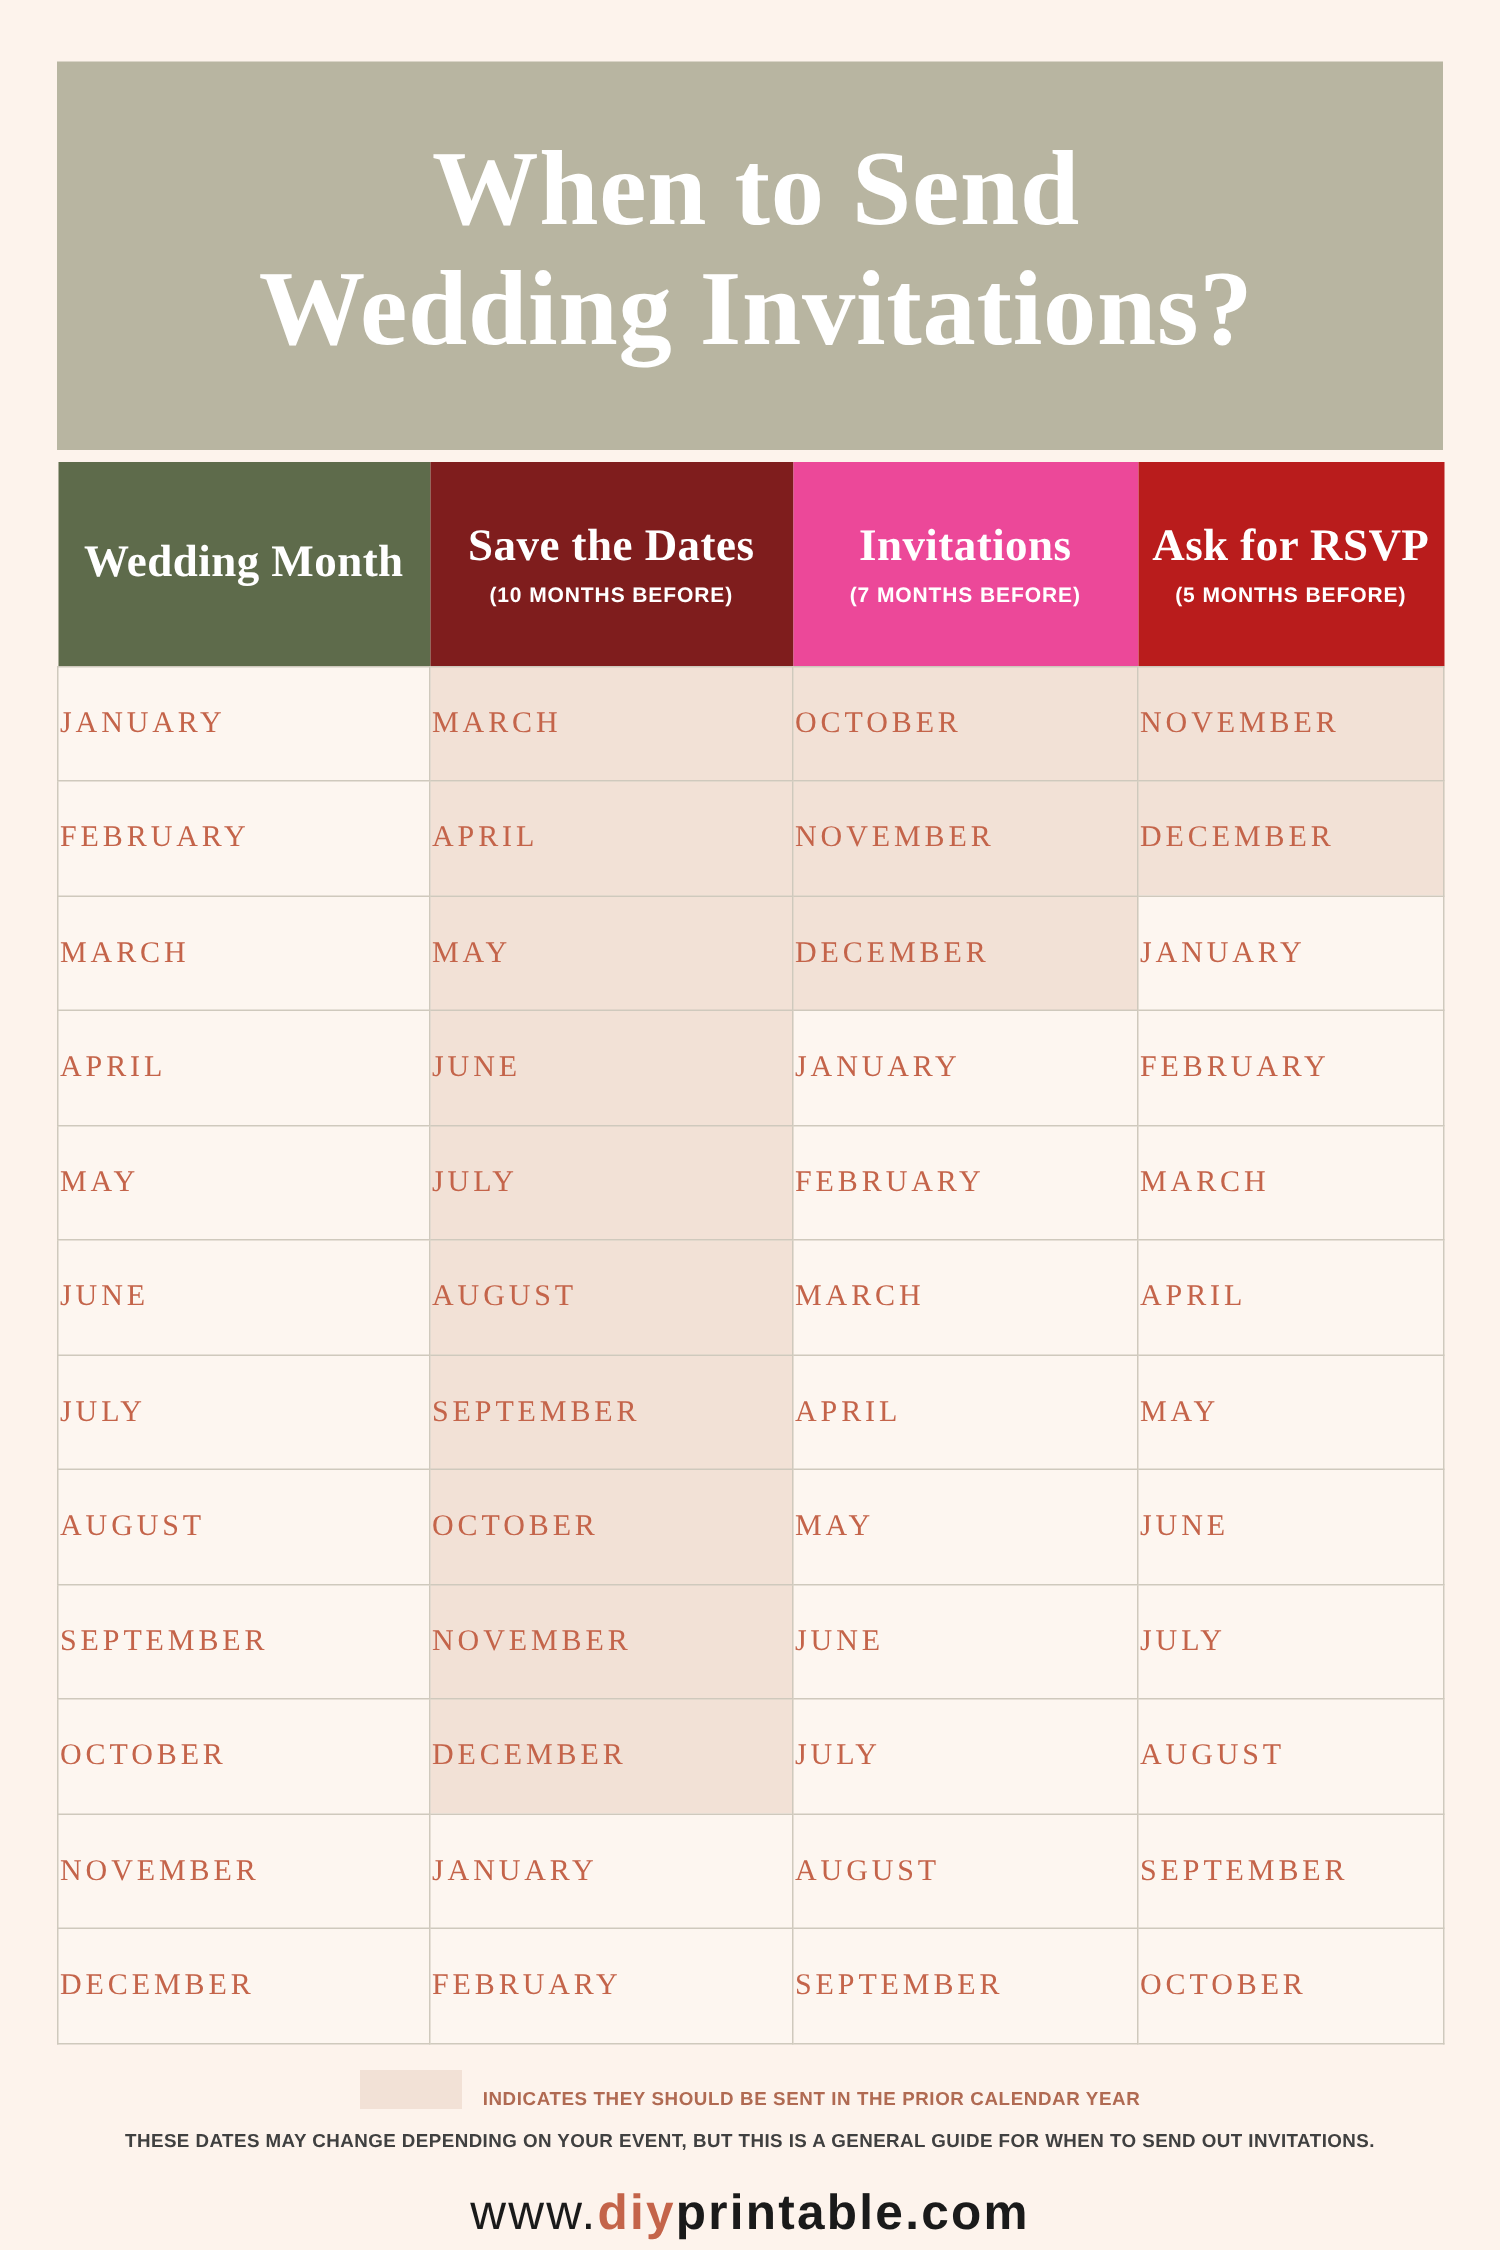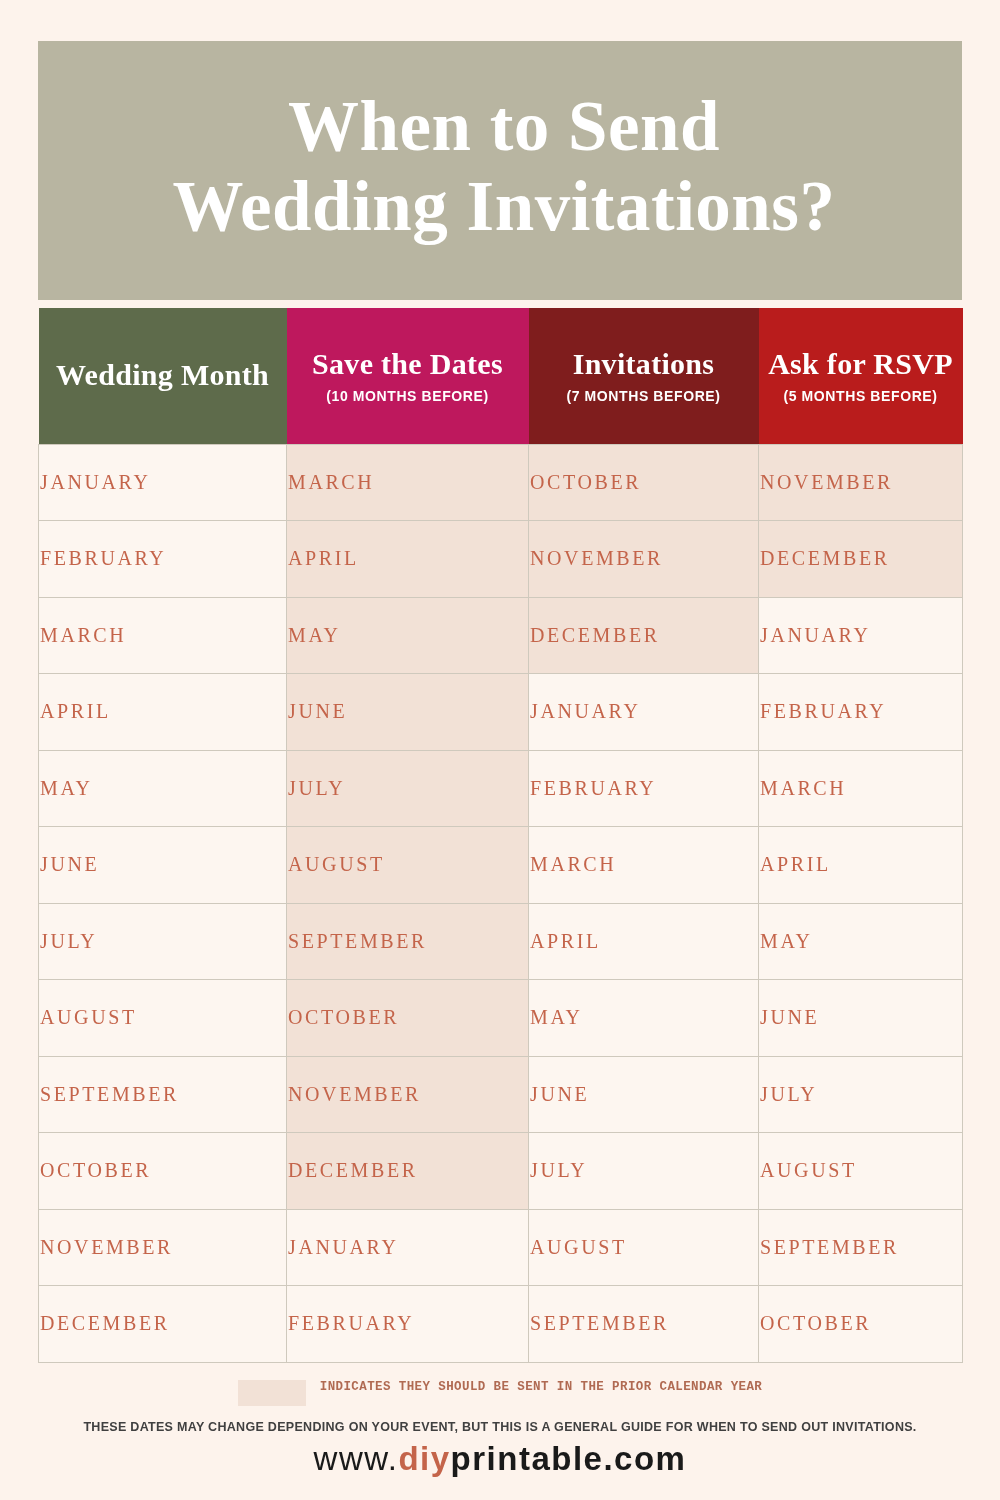--- a/index.html
+++ b/index.html
@@ -54,22 +54,22 @@
   table.guide col.c4 { width: 204px; }
 
   thead th {
     height: 136px;
     vertical-align: middle;
     text-align: center;
     padding: 4px 8px;
     border: 0;
   }
   th.h-month  { background: #5e6b4b; text-align: center; }
-  th.h-save   { background: #be185d; }
-  th.h-invite { background: #7f1d1d; }
+  th.h-save   { background: #7f1d1d; }
+  th.h-invite { background: #ec4899; }
   th.h-rsvp   { background: #b91c1c; }
 
   .h-title {
     font-family: "Liberation Serif", serif;
     font-weight: bold;
     color: #ffffff;
     font-size: 30px;
     line-height: 1.16;
     letter-spacing: 0.3px;
   }
@@ -93,25 +93,24 @@
     color: #c4644a;
     background: #fdf6f0;
   }
   tbody td.prior {
     background: #f2e1d6;
   }
 
   
   .legend {
     display: flex;
-    align-items: flex-start;
+    align-items: flex-end;
     justify-content: center;
     margin-top: 17px;
     gap: 14px;
-    font-family: Liberation Mono, monospace;
   }
   .legend-swatch {
     width: 68px;
     height: 26px;
     background: #f2e1d6;
   }
   .legend-text {
     font-size: 12.5px;
     font-weight: bold;
     letter-spacing: 0.4px;
@@ -120,21 +119,21 @@
   .note {
     text-align: center;
     margin-top: 14px;
     font-size: 12.5px;
     font-weight: bold;
     letter-spacing: 0.3px;
     color: #404040;
   }
   .site {
     text-align: center;
-    margin-top: 6px;
+    margin-top: 22px;
     font-family: "Liberation Sans", sans-serif;
     font-size: 33px;
     letter-spacing: 1.5px;
     color: #1a1a1a;
   }
   .site .accent { color: #c4644a; font-weight: bold; }
   .site .bold { font-weight: bold; }
 </style>
 </head>
 <body>

